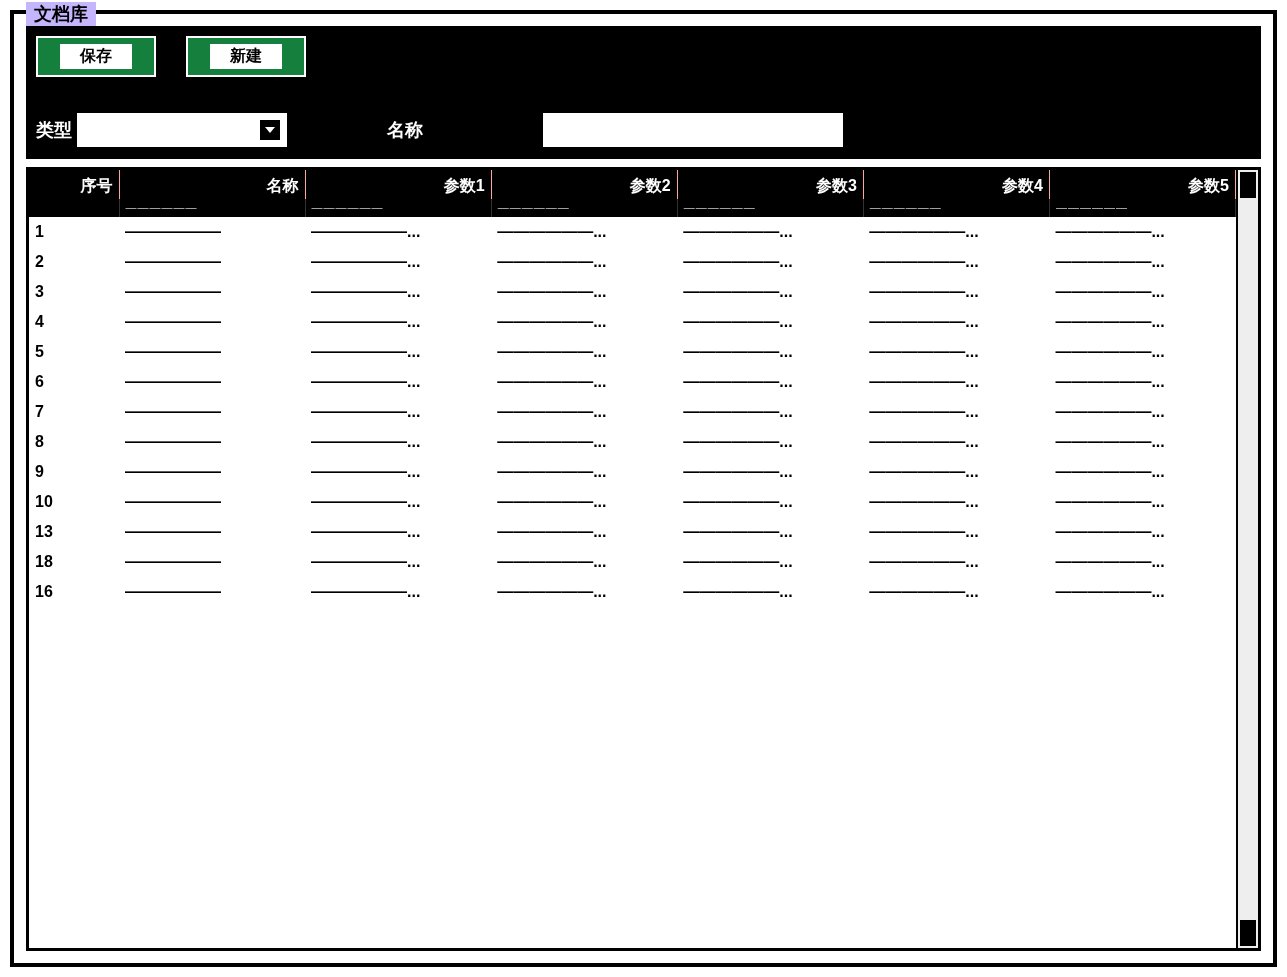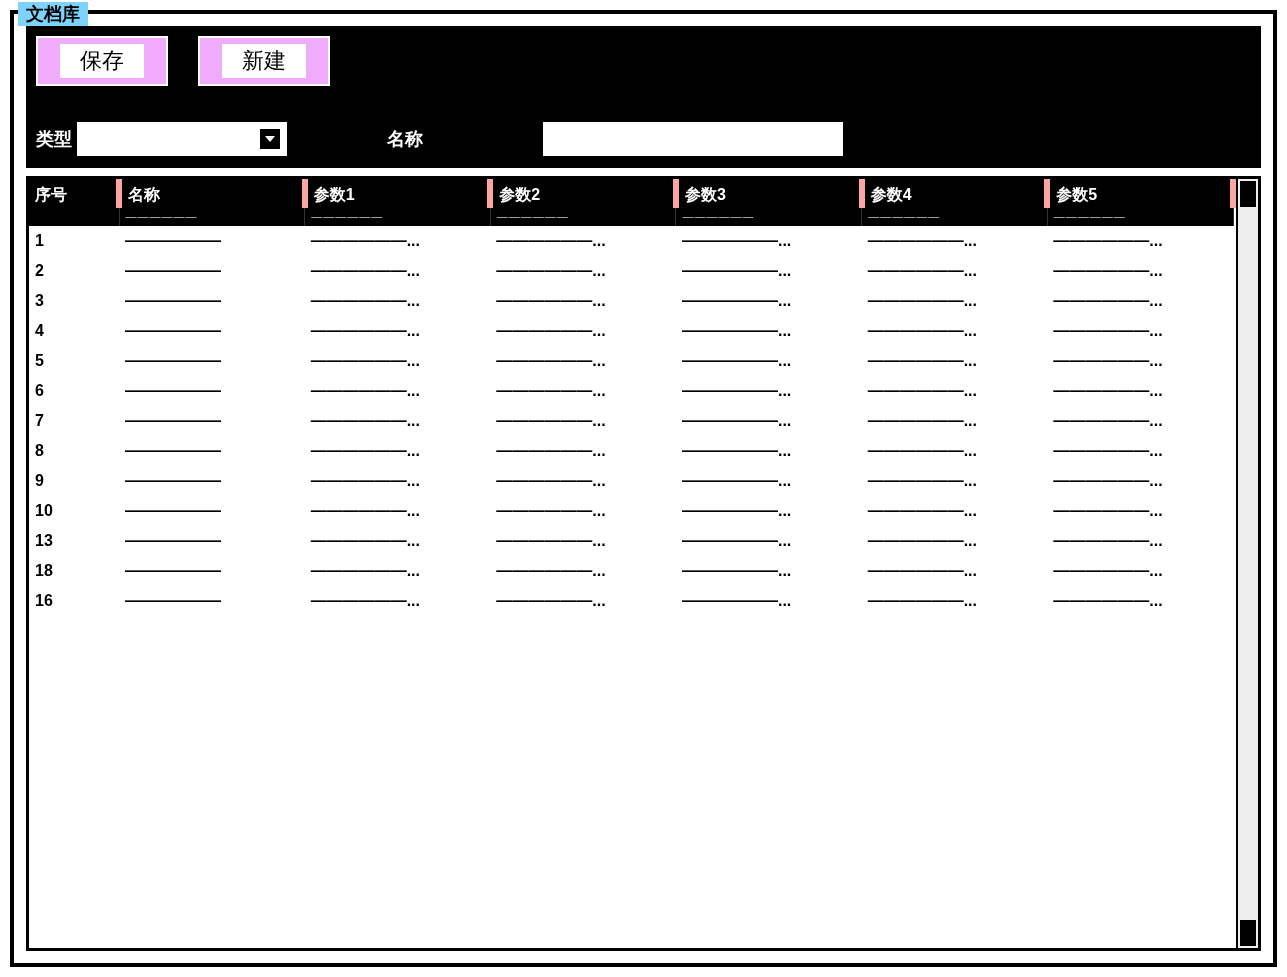--- a/index.html
+++ b/index.html
@@ -7,47 +7,47 @@
   .window {
     width: 1267px;
     height: 957px;
     border: 4px solid #000;
     background: #fff;
     position: relative;
   }
   .window-title {
     position: absolute;
     top: -12px;
-    left: 4px;
-    background: #7dd3fc;
+    left: 12px;
+    background: #c4b5fd;
     padding: 0 8px;
     font-size: 18px;
     font-weight: bold;
   }
   .content {
     padding: 12px;
     display: flex;
     flex-direction: column;
     height: 100%;
   }
 
   
   .toolbar {
     background: #000;
     padding: 10px 10px 30px 10px;
     display: flex;
     gap: 30px;
   }
   .tool-btn {
     border: 2px solid #fff;
-    background: #f0abfc;
+    background: #15803d;
     color: #fff;
     padding: 6px 22px;
-    font-size: 22px;
-    font-weight: normal;
+    font-size: 16px;
+    font-weight: bold;
     display: inline-block;
     position: relative;
   }
   .tool-btn-inner {
     background: #fff;
     color: #000;
     padding: 2px 20px;
     display: inline-block;
   }
 
@@ -114,25 +114,25 @@
   table {
     width: 100%;
     border-collapse: collapse;
     table-layout: fixed;
   }
   thead tr {
     background: #000;
     color: #fff;
   }
   thead th {
-    text-align: left;
+    text-align: right;
     padding: 6px 6px 2px 6px;
     font-size: 16px;
     font-weight: bold;
-    border-right: 6px solid #fca5a5;
+    border-right: 1px solid #fca5a5;
   }
   .sub-row td {
     background: #000;
     color: #ccc;
     font-size: 11px;
     padding: 2px 6px 4px 6px;
     border-right: 1px solid #333;
     white-space: nowrap;
     overflow: hidden;
     text-overflow: ellipsis;

